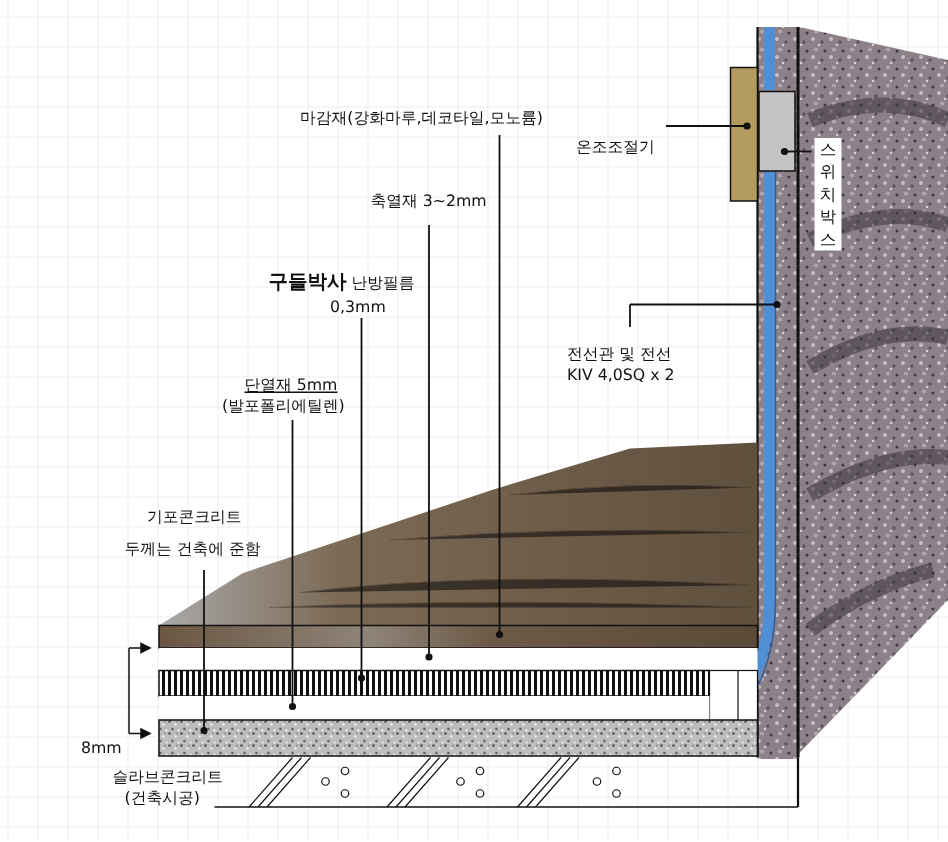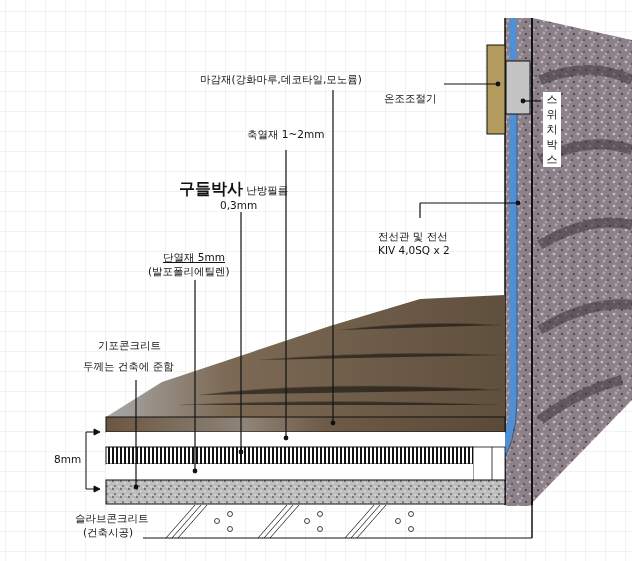--- a/index.html
+++ b/index.html
@@ -1,20 +1,20 @@
 <!DOCTYPE html>
 <html><head>
 <meta charset="utf-8">
 <style>
   html, body { margin: 0; padding: 0; background: #ffffff; }
   body { width: 632px; height: 561px; overflow: hidden; position: relative; font-family: "DejaVu Sans", sans-serif; }
   #stage { position: absolute; left: 0; top: 0; width: 632px; height: 561px; }
   .lbl { position: absolute; font-size: 10.5px; color: #111; white-space: nowrap; line-height: 13px; text-align: left; }
-  .lbl-left { text-align: center; }
-  .brand { font-weight: bold; font-size: 16px; }
+  .lbl-left { text-align: center; margin-top: 40px; }
+  .brand { font-weight: bold; font-size: 13px; }
   .vtext { position: absolute; left: 543px; top: 92px; width: 18px; background: #fff; font-size: 11px; line-height: 15px; text-align: center; color: #111; }
 </style>
 </head>
 <body>
 
 <div id="stage">
   <svg width="632" height="561" viewBox="0 0 632 561" xmlns="http://www.w3.org/2000/svg">
     <defs>
       <pattern id="grid" width="20" height="20" patternUnits="userSpaceOnUse" x="5" y="11">
         <path d="M20 0 L0 0 0 20" fill="none" stroke="#e6e6e6" stroke-width="1"></path>
@@ -147,21 +147,21 @@
       <line x1="86" y1="432" x2="86" y2="489"></line>
       <line x1="86" y1="432" x2="96" y2="432"></line>
       <line x1="86" y1="489" x2="96" y2="489"></line>
       <polygon points="100,432 94,429 94,435"></polygon>
       <polygon points="100,489 94,486 94,492"></polygon>
     </g>
   </svg>
 
   
   <div class="lbl" style="left:200px;top:73px;">마감재(강화마루,데코타일,모노륨)</div>
-  <div class="lbl" style="left:247px;top:128px;">축열재 1~2mm</div>
+  <div class="lbl" style="left:247px;top:128px;">축열재 3~2mm</div>
 
   <div class="lbl" style="left:179px;top:182px;">
     <span class="brand">구들박사</span>
     <span>난방필름</span>
   </div>
   <div class="lbl" style="left:220px;top:199px;">0,3mm</div>
 
   <div class="lbl" style="left:163px;top:251px;text-decoration:underline;">단열재 5mm</div>
   <div class="lbl" style="left:148px;top:265px;">(발포폴리에틸렌)</div>
 

